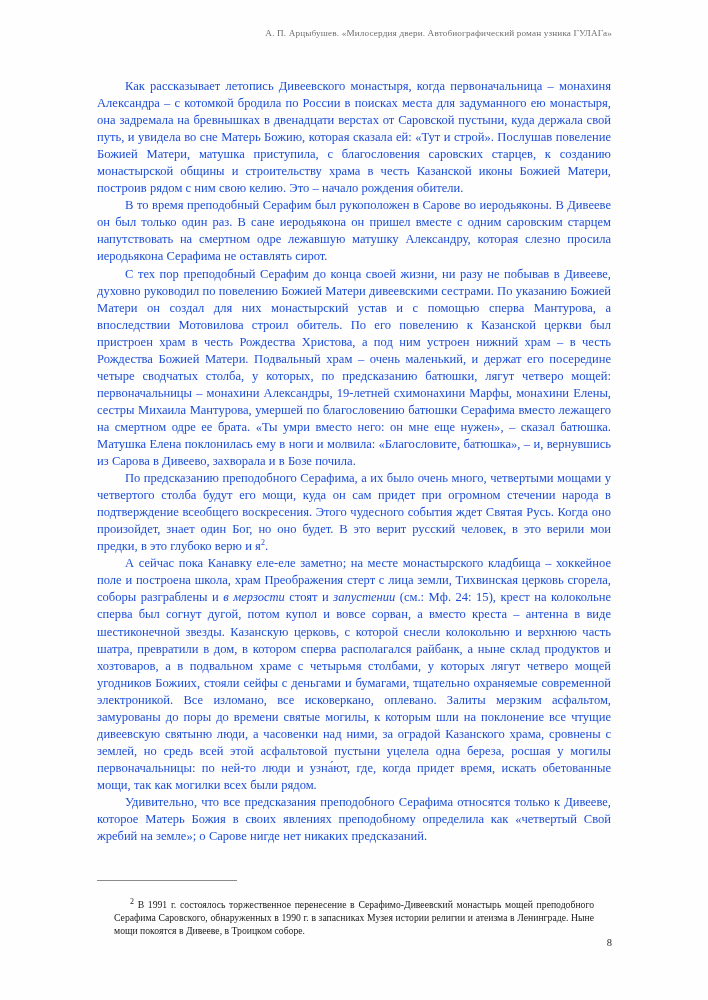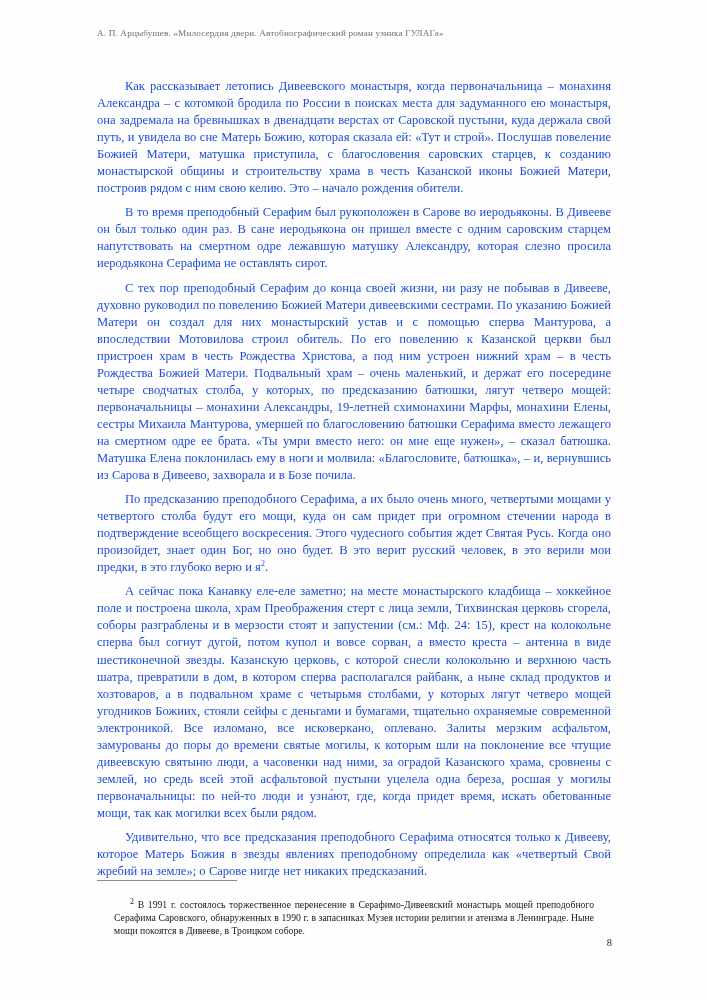--- a/index.html
+++ b/index.html
@@ -24,40 +24,41 @@
   }
   .running-head {
     position: absolute;
     left: 97px;
     top: 28px;
     width: 515px;
     font-size: 9.2px;
     color: #6f6f6f;
     letter-spacing: 0.15px;
     white-space: nowrap;
+    text-align: right;
   }
   .body-col {
     position: absolute;
     left: 97px;
     top: 78px;
     width: 514px;
   }
   p.para {
     margin: 0;
     font-size: 12.55px;
     line-height: 17.05px;
     text-align: justify;
     text-indent: 28px;
     color: #1d4ed8;
     hyphens: auto;
     -webkit-hyphens: auto;
     word-spacing: 0.1px;
   }
-  p.para + p.para { margin-top: 7px; }
-  .it { }
+  p.para + p.para { margin-top: 0; }
+  .it { font-style: italic; }
   sup.fn {
     font-size: 8px;
     vertical-align: super;
     line-height: 0;
   }
   .footnote-zone {
     position: absolute;
     left: 97px;
     top: 880px;
     width: 514px;
@@ -100,21 +101,21 @@
     <p class="para">Как рассказывает летопись Дивеевского монастыря, когда первоначальница – монахиня Александра – с котомкой бродила по России в поисках места для задуманного ею монастыря, она задремала на бревнышках в двенадцати верстах от Саровской пустыни, куда держала свой путь, и увидела во сне Матерь Божию, которая сказала ей: «Тут и строй». Послушав повеление Божией Матери, матушка приступила, с благословения саровских старцев, к созданию монастырской общины и строительству храма в честь Казанской иконы Божией Матери, построив рядом с ним свою келию. Это – начало рождения обители.</p>
 
     <p class="para">В то время преподобный Серафим был рукоположен в Сарове во иеродьяконы. В Дивееве он был только один раз. В сане иеродьякона он пришел вместе с одним саровским старцем напутствовать на смертном одре лежавшую матушку Александру, которая слезно просила иеродьякона Серафима не оставлять сирот.</p>
 
     <p class="para">С тех пор преподобный Серафим до конца своей жизни, ни разу не побывав в Дивееве, духовно руководил по повелению Божией Матери дивеевскими сестрами. По указанию Божией Матери он создал для них монастырский устав и с помощью сперва Мантурова, а впоследствии Мотовилова строил обитель. По его повелению к Казанской церкви был пристроен храм в честь Рождества Христова, а под ним устроен нижний храм – в честь Рождества Божией Матери. Подвальный храм – очень маленький, и держат его посередине четыре сводчатых столба, у которых, по предсказанию батюшки, лягут четверо мощей: первоначальницы – монахини Александры, 19-летней схимонахини Марфы, монахини Елены, сестры Михаила Мантурова, умершей по благословению батюшки Серафима вместо лежащего на смертном одре ее брата. «Ты умри вместо него: он мне еще нужен», – сказал батюшка. Матушка Елена поклонилась ему в ноги и молвила: «Благословите, батюшка», – и, вернувшись из Сарова в Дивеево, захворала и в Бозе почила.</p>
 
     <p class="para"><span>По предсказанию преподобного Серафима, а их было очень много, четвертыми мощами у четвертого столба будут его мощи, куда он сам придет при огромном стечении народа в подтверждение всеобщего воскресения. Этого чудесного события ждет Святая Русь. Когда оно произойдет, знает один Бог, но оно будет. В это верит русский человек, в это верили мои предки, в это глубоко верю и я</span><sup class="fn">2</sup><span>.</span></p>
 
     <p class="para"><span>А сейчас пока Канавку еле-еле заметно; на месте монастырского кладбища – хоккейное поле и построена школа, храм Преображения стерт с лица земли, Тихвинская церковь сгорела, соборы разграблены и </span><span class="it">в мерзости</span><span> стоят и </span><span class="it">запустении</span><span> (см.: Мф. 24: 15), крест на колокольне сперва был согнут дугой, потом купол и вовсе сорван, а вместо креста – антенна в виде шестиконечной звезды. Казанскую церковь, с которой снесли колокольню и верхнюю часть шатра, превратили в дом, в котором сперва располагался райбанк, а ныне склад продуктов и хозтоваров, а в подвальном храме с четырьмя столбами, у которых лягут четверо мощей угодников Божиих, стояли сейфы с деньгами и бумагами, тщательно охраняемые современной электроникой. Все изломано, все исковеркано, оплевано. Залиты мерзким асфальтом, замурованы до поры до времени святые могилы, к которым шли на поклонение все чтущие дивеевскую святыню люди, а часовенки над ними, за оградой Казанского храма, сровнены с землей, но средь всей этой асфальтовой пустыни уцелела одна береза, росшая у могилы первоначальницы: по ней-то люди и узна́ют, где, когда придет время, искать обетованные мощи, так как могилки всех были рядом.</span></p>
 
-    <p class="para">Удивительно, что все предсказания преподобного Серафима относятся только к Дивееву, которое Матерь Божия в звезды явлениях преподобному определила как «четвертый Свой жребий на земле»; о Сарове нигде нет никаких предсказаний.</p>
+    <p class="para">Удивительно, что все предсказания преподобного Серафима относятся только к Дивееве, которое Матерь Божия в своих явлениях преподобному определила как «четвертый Свой жребий на земле»; о Сарове нигде нет никаких предсказаний.</p>
 
   </div>
 
   <div class="footnote-zone">
     <div class="fn-rule"></div>
     <p class="footnote"><sup class="fn">2</sup> <span>В 1991 г. состоялось торжественное перенесение в Серафимо-Дивеевский монастырь мощей преподобного Серафима Саровского, обнаруженных в 1990 г. в запасниках Музея истории религии и атеизма в Ленинграде. Ныне мощи покоятся в Дивееве, в Троицком соборе.</span></p>
   </div>
 
   <div class="folio">8</div>
 

